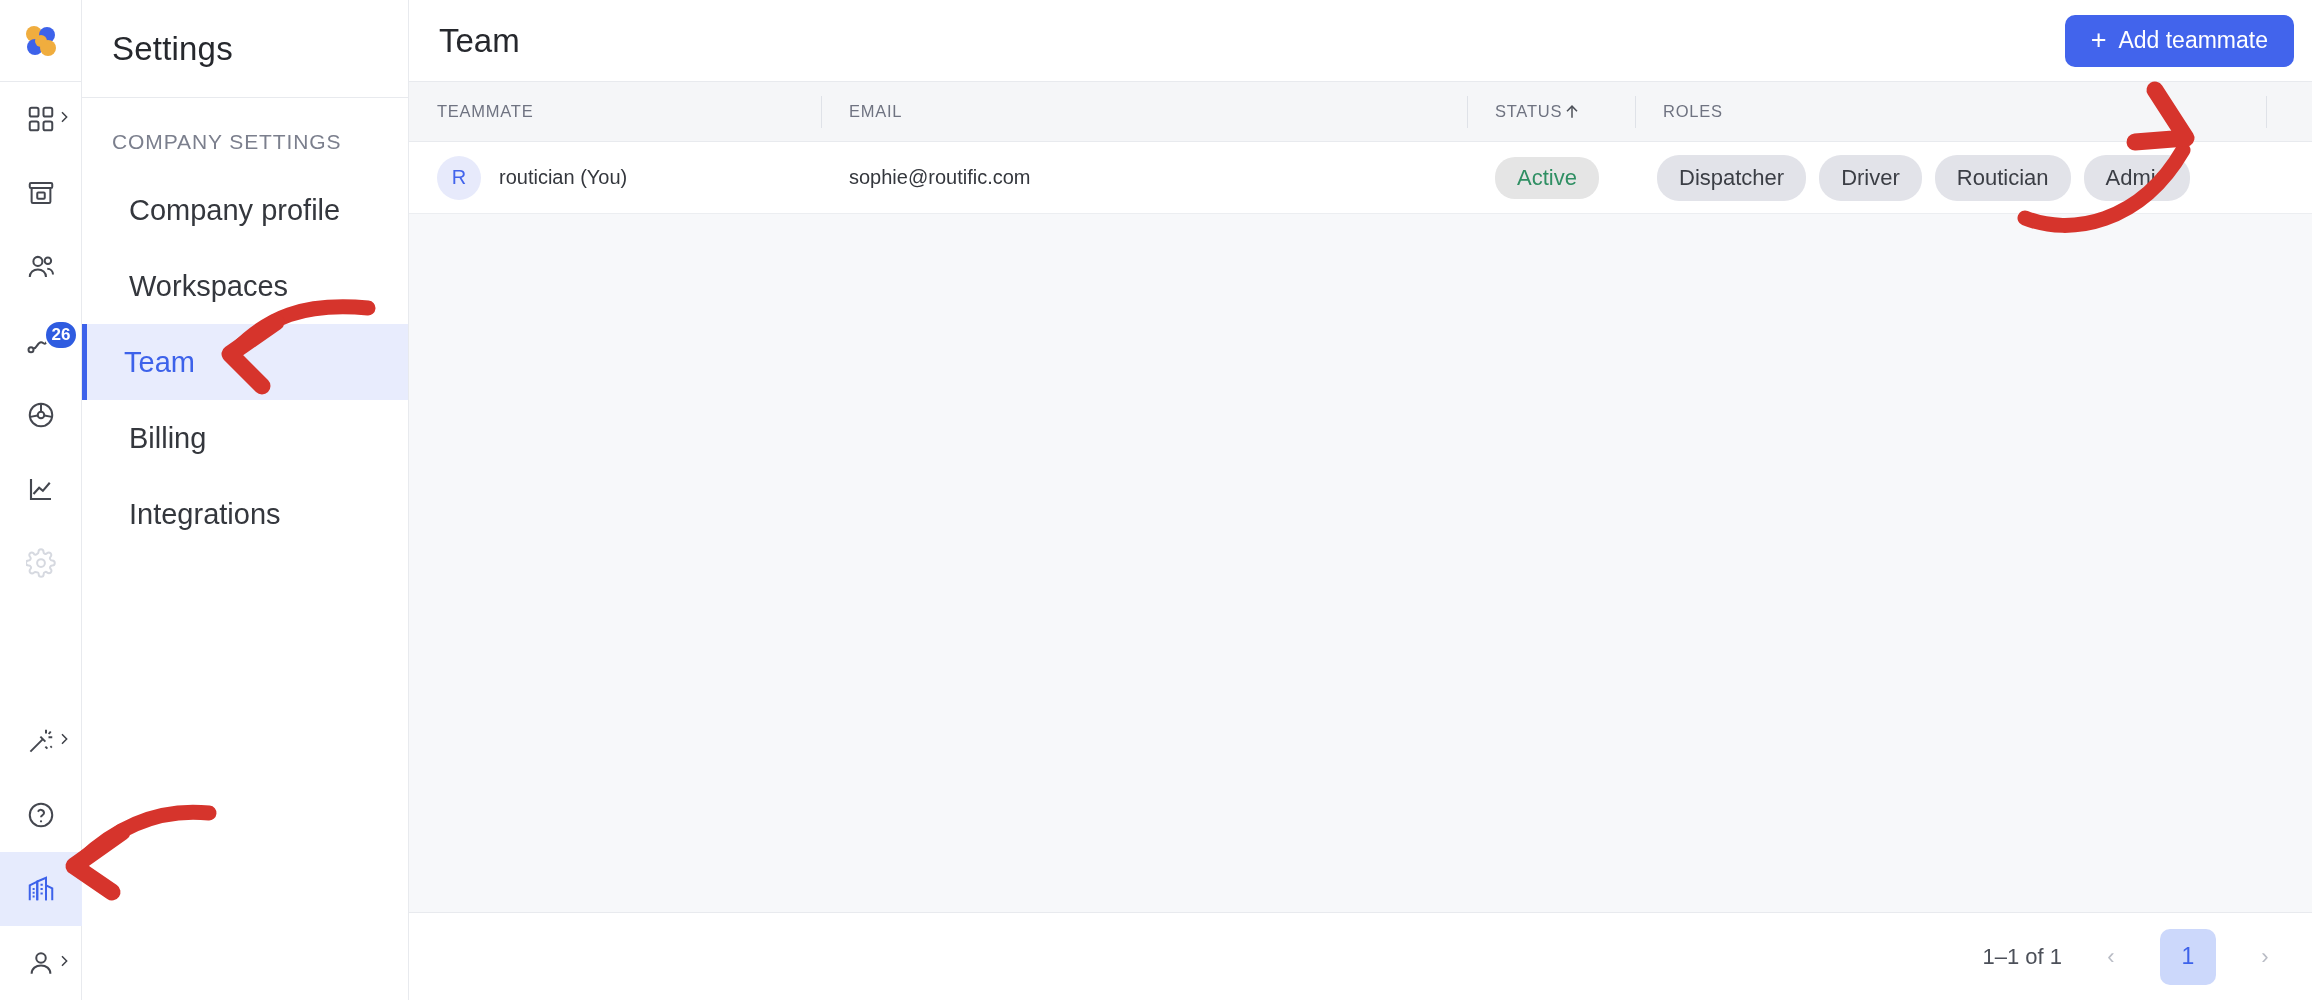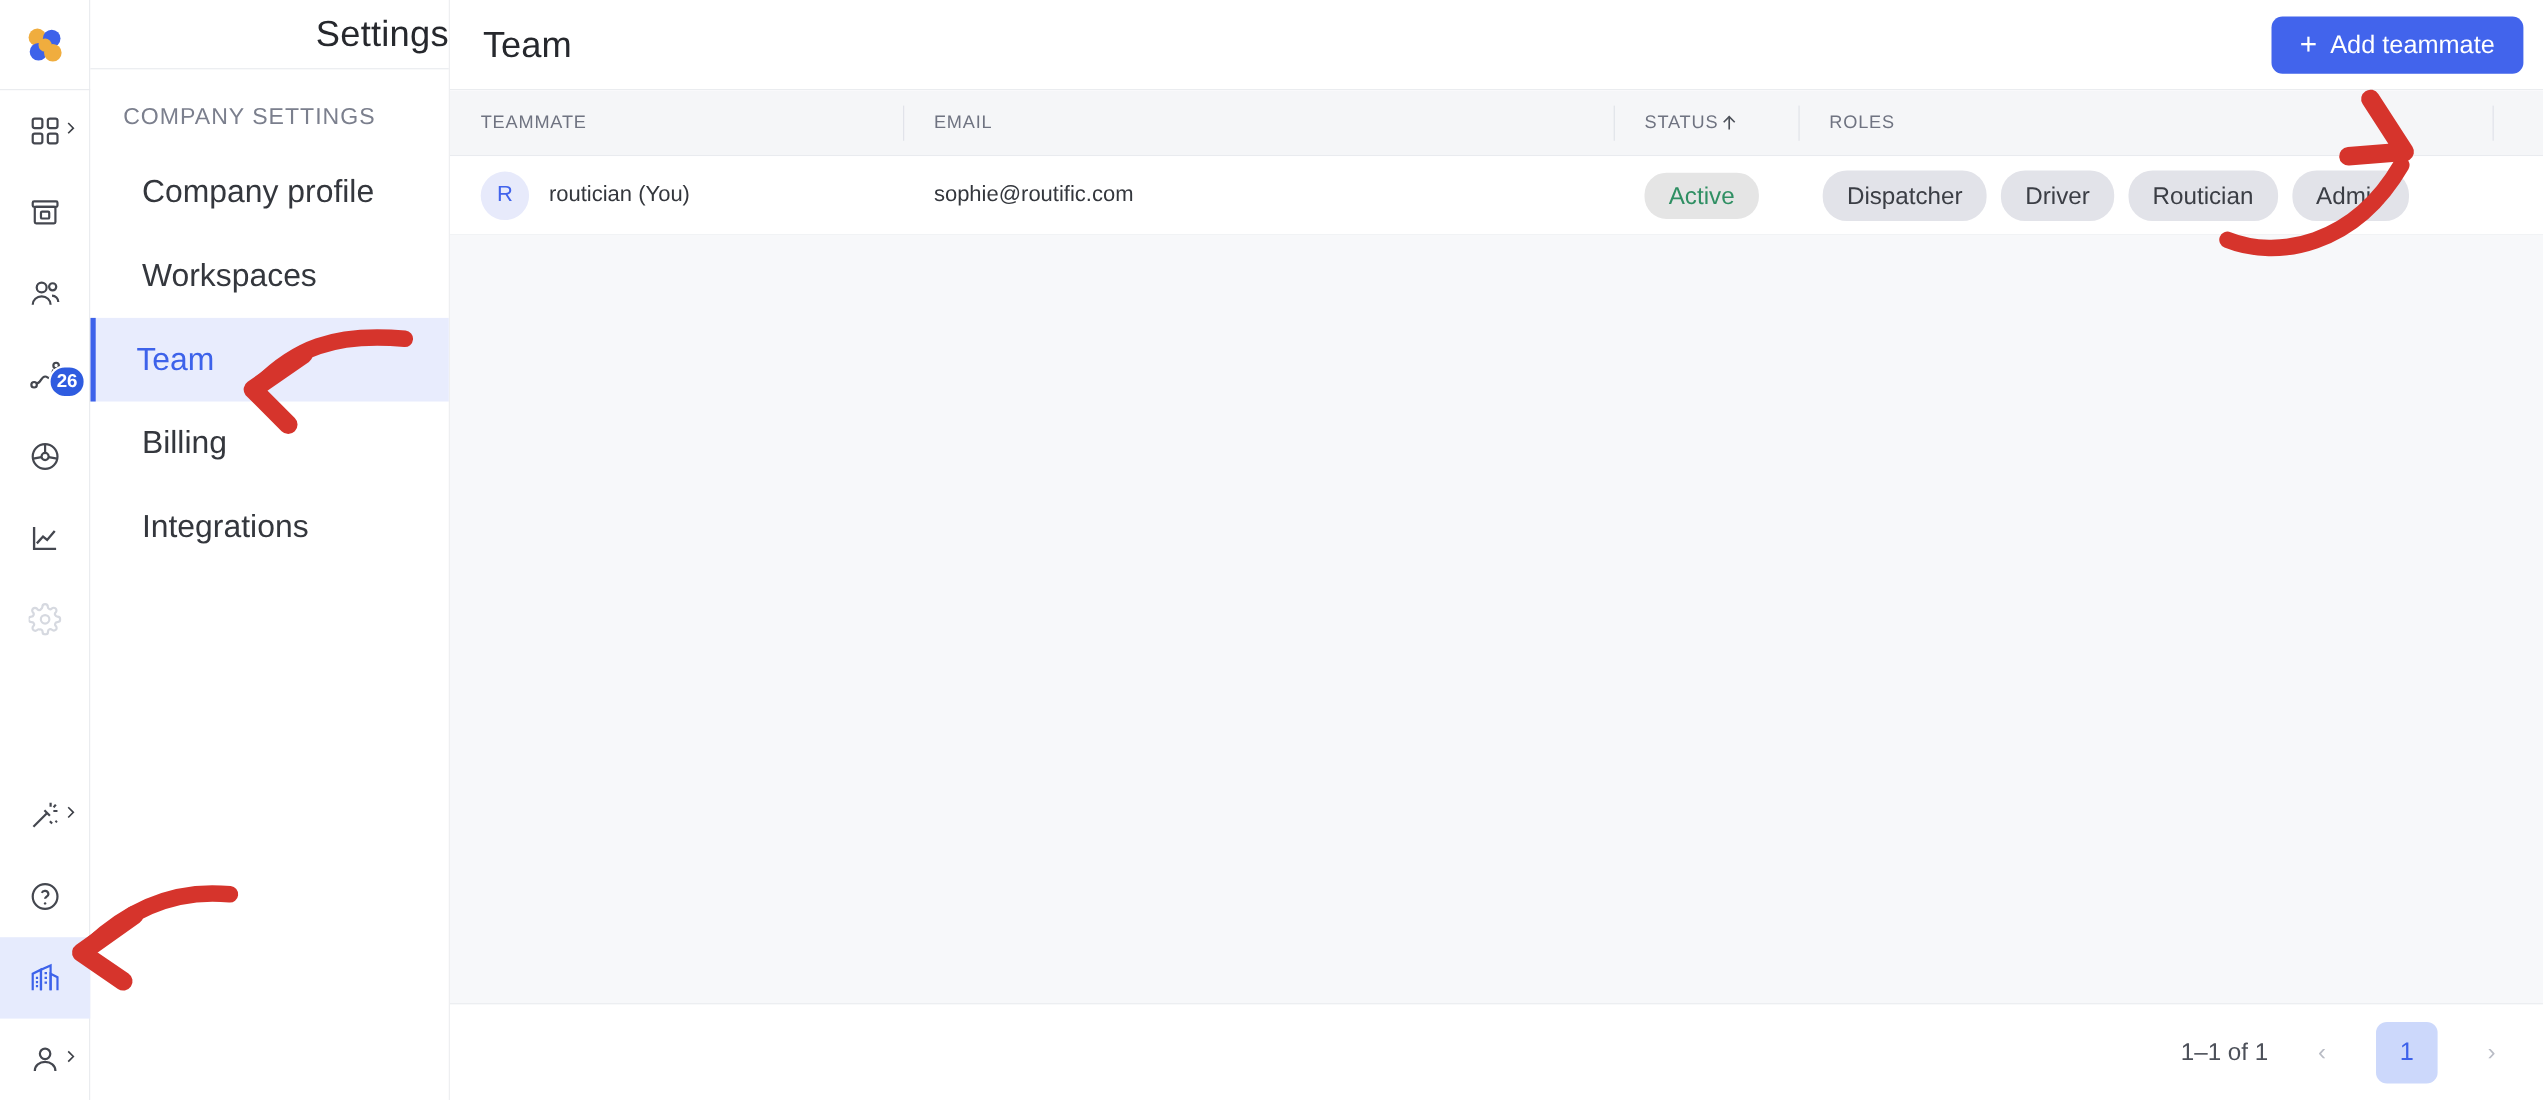--- a/index.html
+++ b/index.html
@@ -35,33 +35,32 @@
     position: absolute; right: 10px; top: 50%; transform: translateY(-50%);
     color: #3c3f46;
   }
   .rail-badge {
     position: absolute; top: 16px; left: 44px;
     min-width: 30px; height: 30px; padding: 0 6px;
     border-radius: 15px; background: #2f5ce0; color: #fff;
     font-size: 17px; font-weight: 700;
     display: flex; align-items: center; justify-content: center;
     border: 2px solid #fff;
-    margin-top: 12px;
   }
   .rail-spacer { flex: 1 1 auto; }
 
   
   .settings-pane {
     width: 327px; flex: 0 0 327px; height: 1000px;
     border-right: 1px solid #e8eaee; background: #ffffff;
     display: flex; flex-direction: column;
   }
   .settings-head {
-    height: 63px; display: flex; align-items: center;
-    padding-left: 30px; border-bottom: 1px solid #e8eaee; justify-content: flex-end;
+    height: 98px; display: flex; align-items: center;
+    padding-left: 30px; border-bottom: 1px solid #e8eaee;
   }
   .settings-head h1 { font-size: 33px; font-weight: 400; color: #26282d; letter-spacing: .2px; }
   .section-label {
     padding: 32px 0 0 30px; font-size: 21px; letter-spacing: .9px;
     color: #7b7f8d; font-weight: 400;
   }
   .nav-list { margin-top: 18px; }
   .nav-item {
     height: 76px; display: flex; align-items: center;
     padding-left: 42px; font-size: 29px; color: #34373d;

